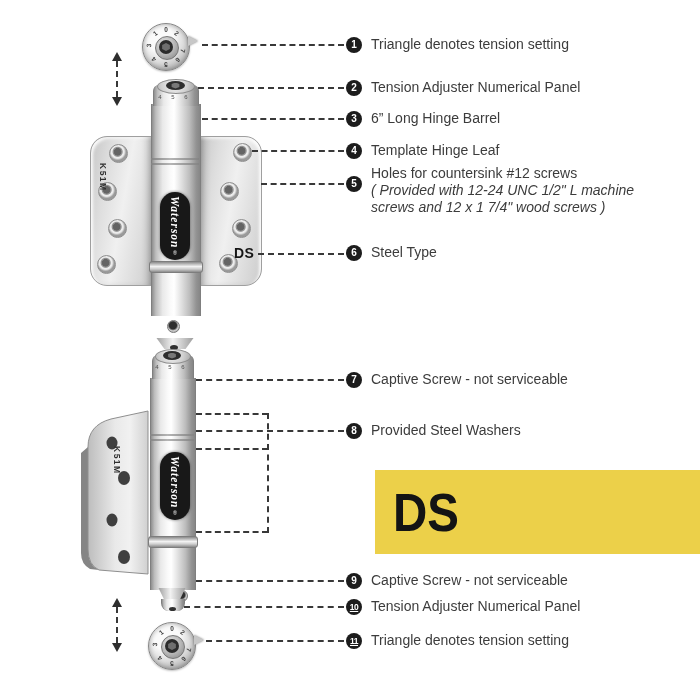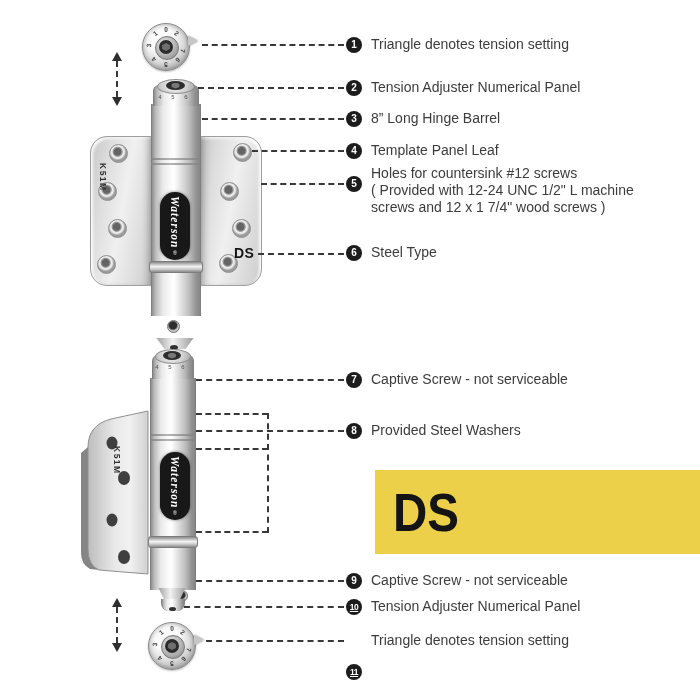--- a/index.html
+++ b/index.html
@@ -5,21 +5,21 @@
   html,body{margin:0;padding:0;background:#ffffff;}
   #canvas{position:relative;width:700px;height:700px;background:#ffffff;overflow:hidden;
           font-family:"Liberation Sans", sans-serif;}
   
   .dash-h{position:absolute;height:0;border-top:2px dashed #383838;}
   .dash-v{position:absolute;width:0;border-left:2px dashed #383838;}
   .bullet{position:absolute;width:16px;height:16px;border-radius:50%;background:#1c1c1c;
           color:#fff;font-weight:bold;font-size:10px;text-align:center;line-height:16px;}
   .bullet.b2{font-size:8.5px;letter-spacing:-0.5px;text-decoration:underline;}
   .ctext{position:absolute;left:371px;color:#3c3c3c;font-size:14px;line-height:17px;white-space:nowrap;}
-  .ctext .note{display:block;white-space:nowrap;}
+  .ctext .note{display:block;white-space:nowrap;font-style:italic;}
   
   .tri{position:absolute;width:0;height:0;}
   .tri.up{border-left:5px solid transparent;border-right:5px solid transparent;border-bottom:9px solid #2e2e2e;}
   .tri.down{border-left:5px solid transparent;border-right:5px solid transparent;border-top:9px solid #2e2e2e;}
   
   .leaf{position:absolute;width:62px;height:148px;
         background:linear-gradient(100deg,#c6c6c6 0%,#dedede 25%,#f0f0f0 50%,#e2e2e2 70%,#cccccc 100%);
         border:1px solid #9f9f9f;}
   .leaf.left{border-radius:17px 0 0 17px;
         box-shadow:inset -8px 0 10px -6px rgba(0,0,0,.45), inset 2px 2px 3px rgba(255,255,255,.9);}
@@ -138,23 +138,23 @@
   <div class="dash-h" style="left:202px;top:118px;width:142px;"></div>
   <div class="dash-h" style="left:252px;top:150px;width:92px;"></div>
   <div class="dash-h" style="left:261px;top:183px;width:83px;"></div>
   <div class="dash-h" style="left:258px;top:253px;width:86px;"></div>
 
   <div class="bullet" style="left:346px;top:37px;">1</div>
   <div class="ctext" style="top:36px;">Triangle denotes tension setting</div>
   <div class="bullet" style="left:346px;top:80px;">2</div>
   <div class="ctext" style="top:79px;">Tension Adjuster Numerical Panel</div>
   <div class="bullet" style="left:346px;top:111px;">3</div>
-  <div class="ctext" style="top:110px;">8” Long Hinge Barrel</div>
+  <div class="ctext" style="top:110px;">6” Long Hinge Barrel</div>
   <div class="bullet" style="left:346px;top:143px;">4</div>
-  <div class="ctext" style="top:142px;">Template Panel Leaf</div>
+  <div class="ctext" style="top:142px;">Template Hinge Leaf</div>
   <div class="bullet" style="left:346px;top:176px;">5</div>
   <div class="ctext" style="top:165px;">
     <span>Holes for countersink #12 screws</span>
     <span class="note">( Provided with 12-24 UNC 1/2" L machine</span>
     <span class="note">screws and 12 x 1 7/4" wood screws )</span>
   </div>
   <div class="bullet" style="left:346px;top:245px;">6</div>
   <div class="ctext" style="top:244px;">Steel Type</div>
 
   <svg style="position:absolute;left:78px;top:403px;" width="78" height="178">
@@ -226,20 +226,20 @@
   <div class="dash-h" style="left:206px;top:640px;width:138px;"></div>
 
   <div class="bullet" style="left:346px;top:372px;">7</div>
   <div class="ctext" style="top:371px;">Captive Screw - not serviceable</div>
   <div class="bullet" style="left:346px;top:423px;">8</div>
   <div class="ctext" style="top:422px;">Provided Steel Washers</div>
   <div class="bullet" style="left:346px;top:573px;">9</div>
   <div class="ctext" style="top:572px;">Captive Screw - not serviceable</div>
   <div class="bullet b2" style="left:346px;top:599px;">10</div>
   <div class="ctext" style="top:598px;">Tension Adjuster Numerical Panel</div>
-  <div class="bullet b2" style="left:346px;top:633px;margin-top:31px;">11</div>
+  <div class="bullet b2" style="left:346px;top:633px;">11</div>
   <div class="ctext" style="top:632px;">Triangle denotes tension setting</div>
 
   <div class="badge">
     <span class="badge-ds">DS</span>
   </div>
 
 </div>
 
 </body></html>

